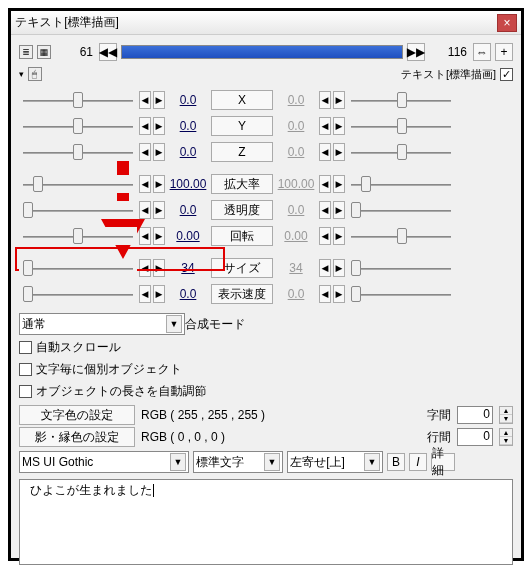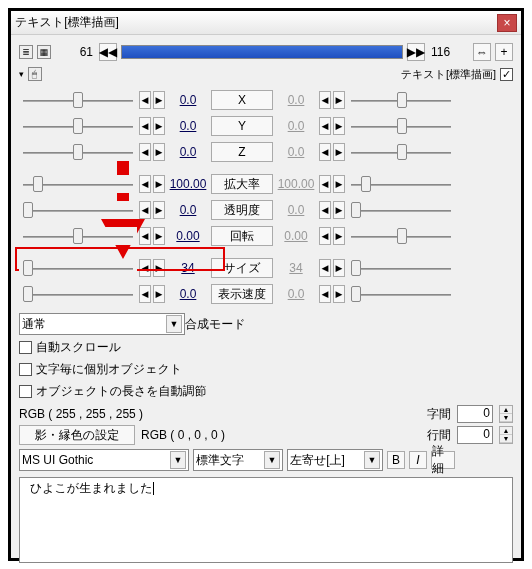--- a/index.html
+++ b/index.html
@@ -53,21 +53,21 @@
   </div>
   <div class="content">
 
     <div class="toprow">
       <span class="small-icon">≣</span>
       <span class="small-icon">▦</span>
       <span class="frame-num">61</span>
       <div class="nav-btn">◀◀</div>
       <div class="timeline"></div>
       <div class="nav-btn">▶▶</div>
-      <span class="frame-num" style="text-align:left;padding-left:2px">116</span>
+      <span class="frame-num" style="text-align:right;padding-left:2px">116</span>
       <div class="nav-btn">⇔</div>
       <div class="plus-btn">+</div>
     </div>
     <div class="subrow">
       <span style="font-size:9px">▾</span>
       <span class="small-icon">🖱</span>
       <span style="flex:1"></span>
       <span class="right-label">テキスト[標準描画]</span>
       <span class="check on"></span>
     </div>
@@ -235,20 +235,23 @@
     <div class="check-row">
         <span class="check"></span>
         <span>文字毎に個別オブジェクト</span>
       </div>
     <div class="check-row">
         <span class="check"></span>
         <span>オブジェクトの長さを自動調節</span>
       </div>
 
     <div class="row-gap" style="display:flex;align-items:center;gap:6px">
+      <div class="setting-btn">
+          <span>文字色の設定</span>
+        </div>
       <span>RGB ( 255 , 255 , 255 )</span>
       <span style="flex:1"></span>
       <span>字間</span>
       <div class="num-input"><span>0</span></div>
       <div class="spin-v">
           <div>▲</div>
           <div>▼</div>
         </div>
     </div>
     <div style="display:flex;align-items:center;gap:6px;margin-top:2px">

